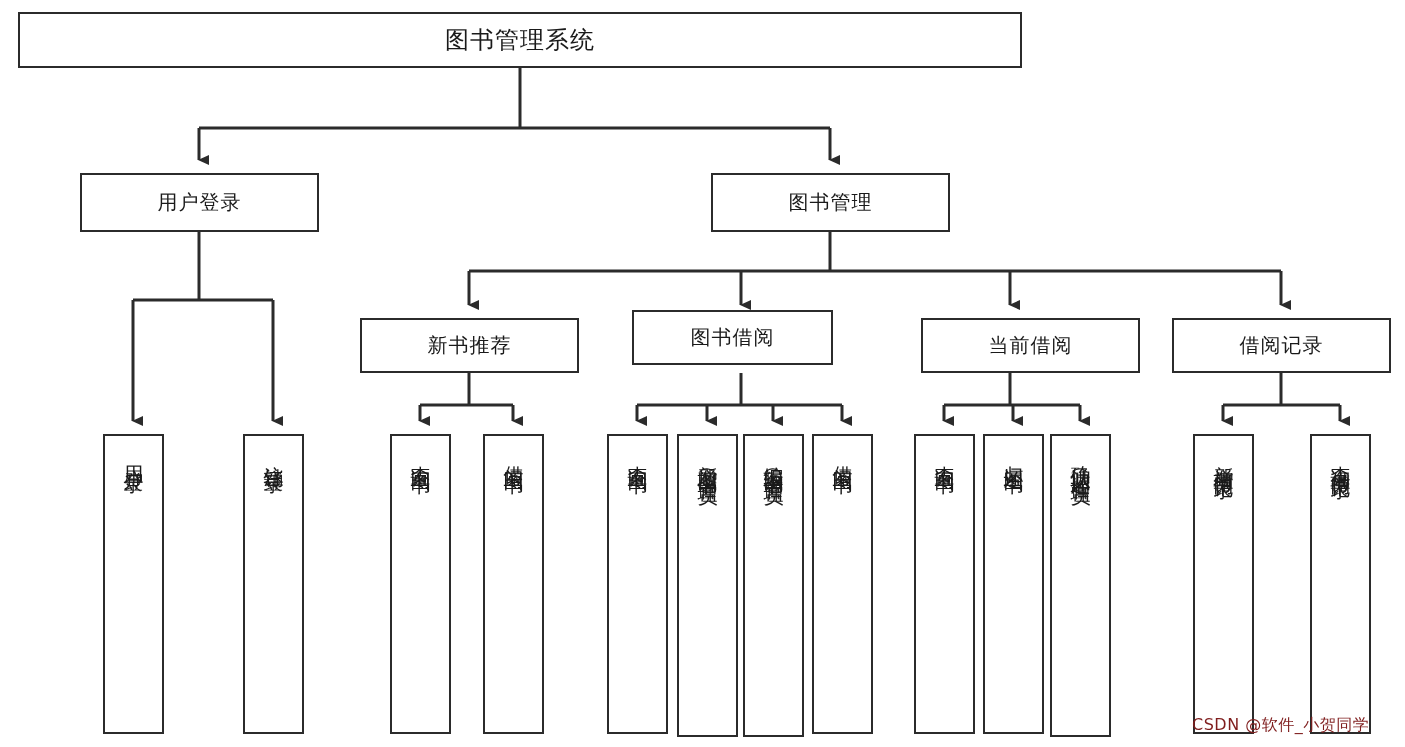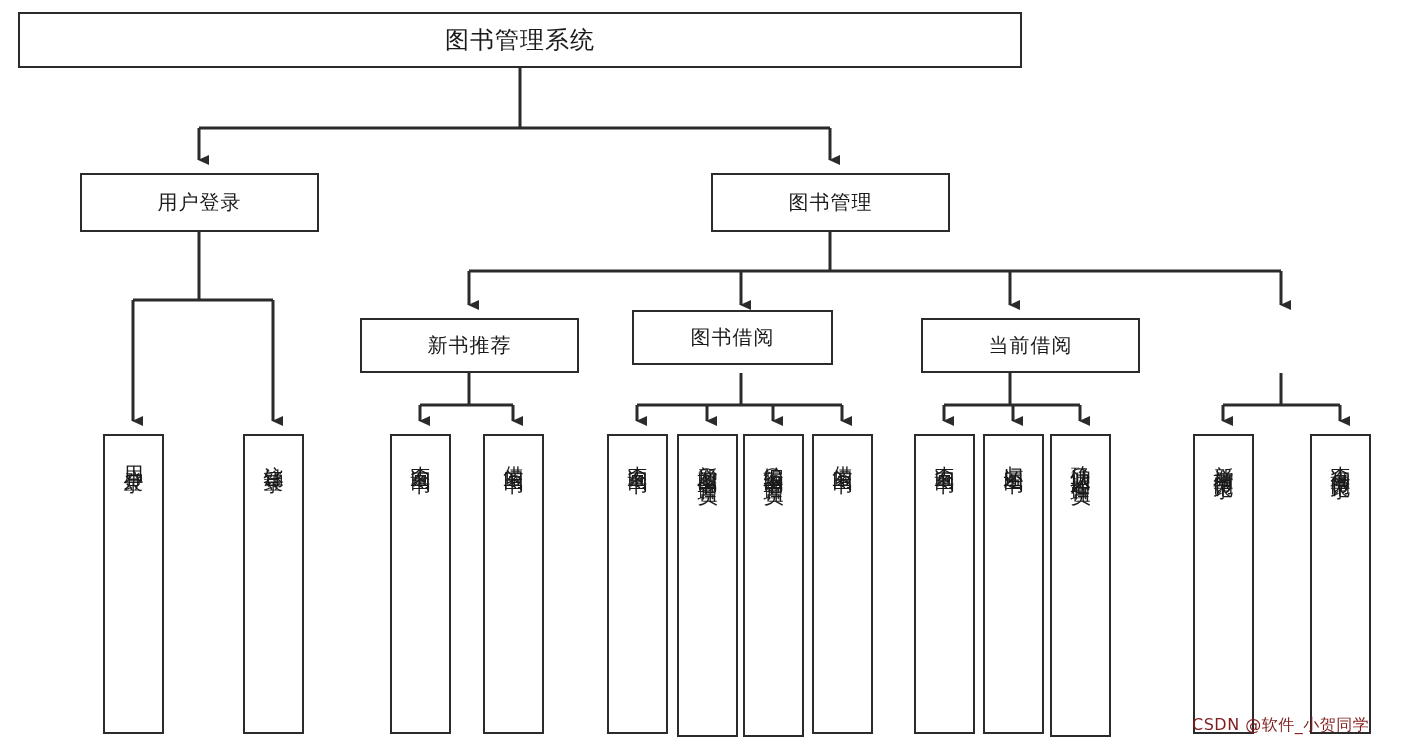--- a/index.html
+++ b/index.html
@@ -117,20 +117,23 @@
 
   <div class="node h" style="left:360px;top:318px;width:219px;height:55px;text-align:center;">
     <span class="lbl">新书推荐</span>
   </div>
   <div class="node h" style="left:632px;top:310px;width:201px;height:55px;text-align:center;">
     <span class="lbl">图书借阅</span>
   </div>
   <div class="node h" style="left:901px;top:318px;width:219px;height:55px;margin-left:20px;">
     <span class="lbl">当前借阅</span>
   </div>
+  <div class="node h" style="left:1172px;top:318px;width:219px;height:55px;">
+    <span class="lbl">借阅记录</span>
+  </div>
 
   <div class="node v" style="left:103px;top:434px;width:61px;height:300px;">
     <span class="lbl">用户登录</span>
   </div>
   <div class="node v" style="left:243px;top:434px;width:61px;height:300px;">
     <span class="lbl">注销登录</span>
   </div>
 
   <div class="node v" style="left:390px;top:434px;width:61px;height:300px;">
     <span class="lbl">查询图书</span>

